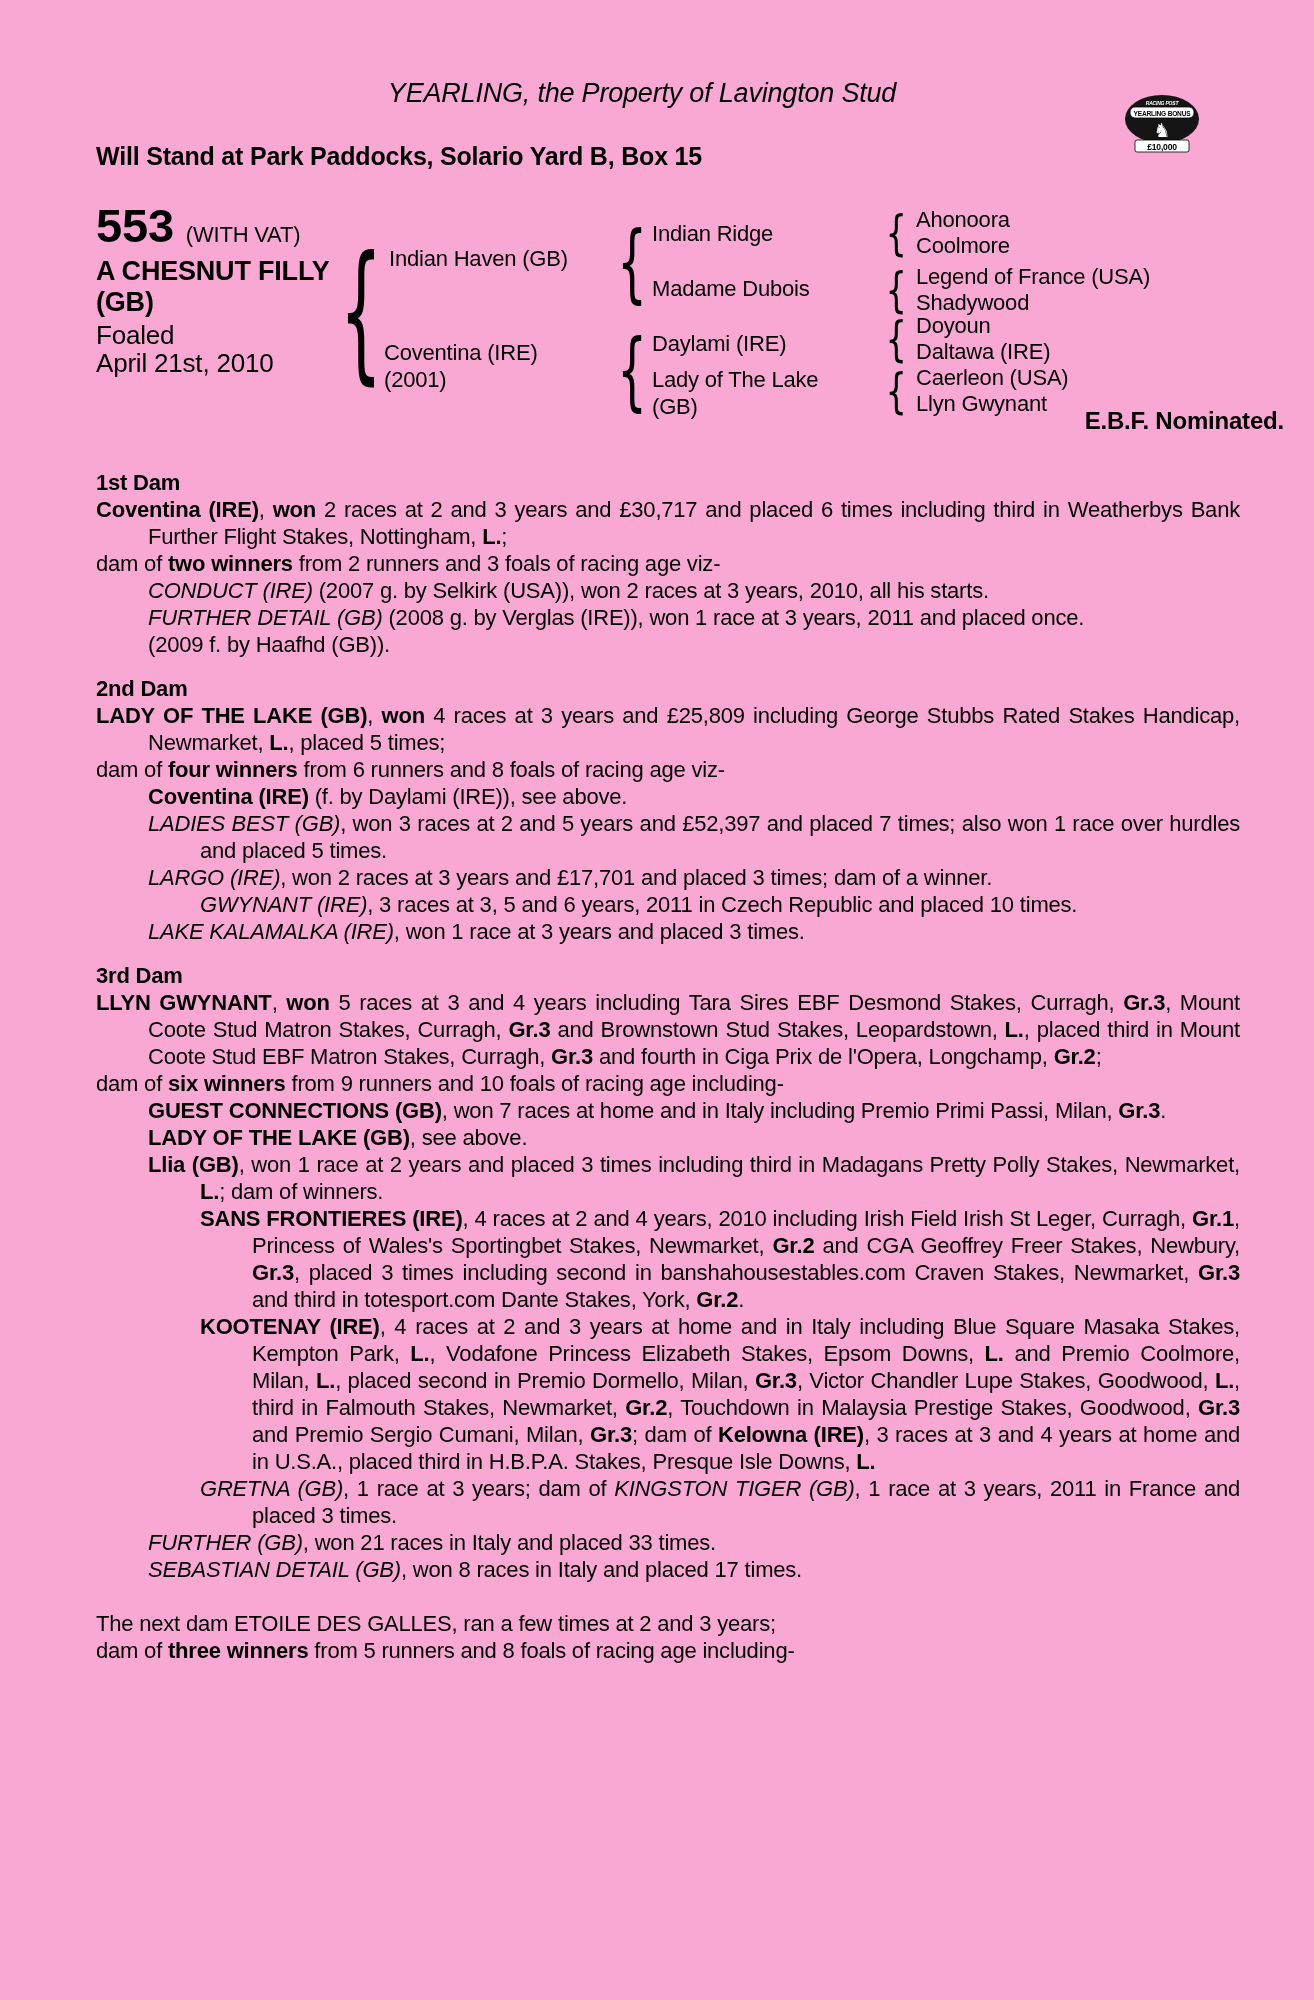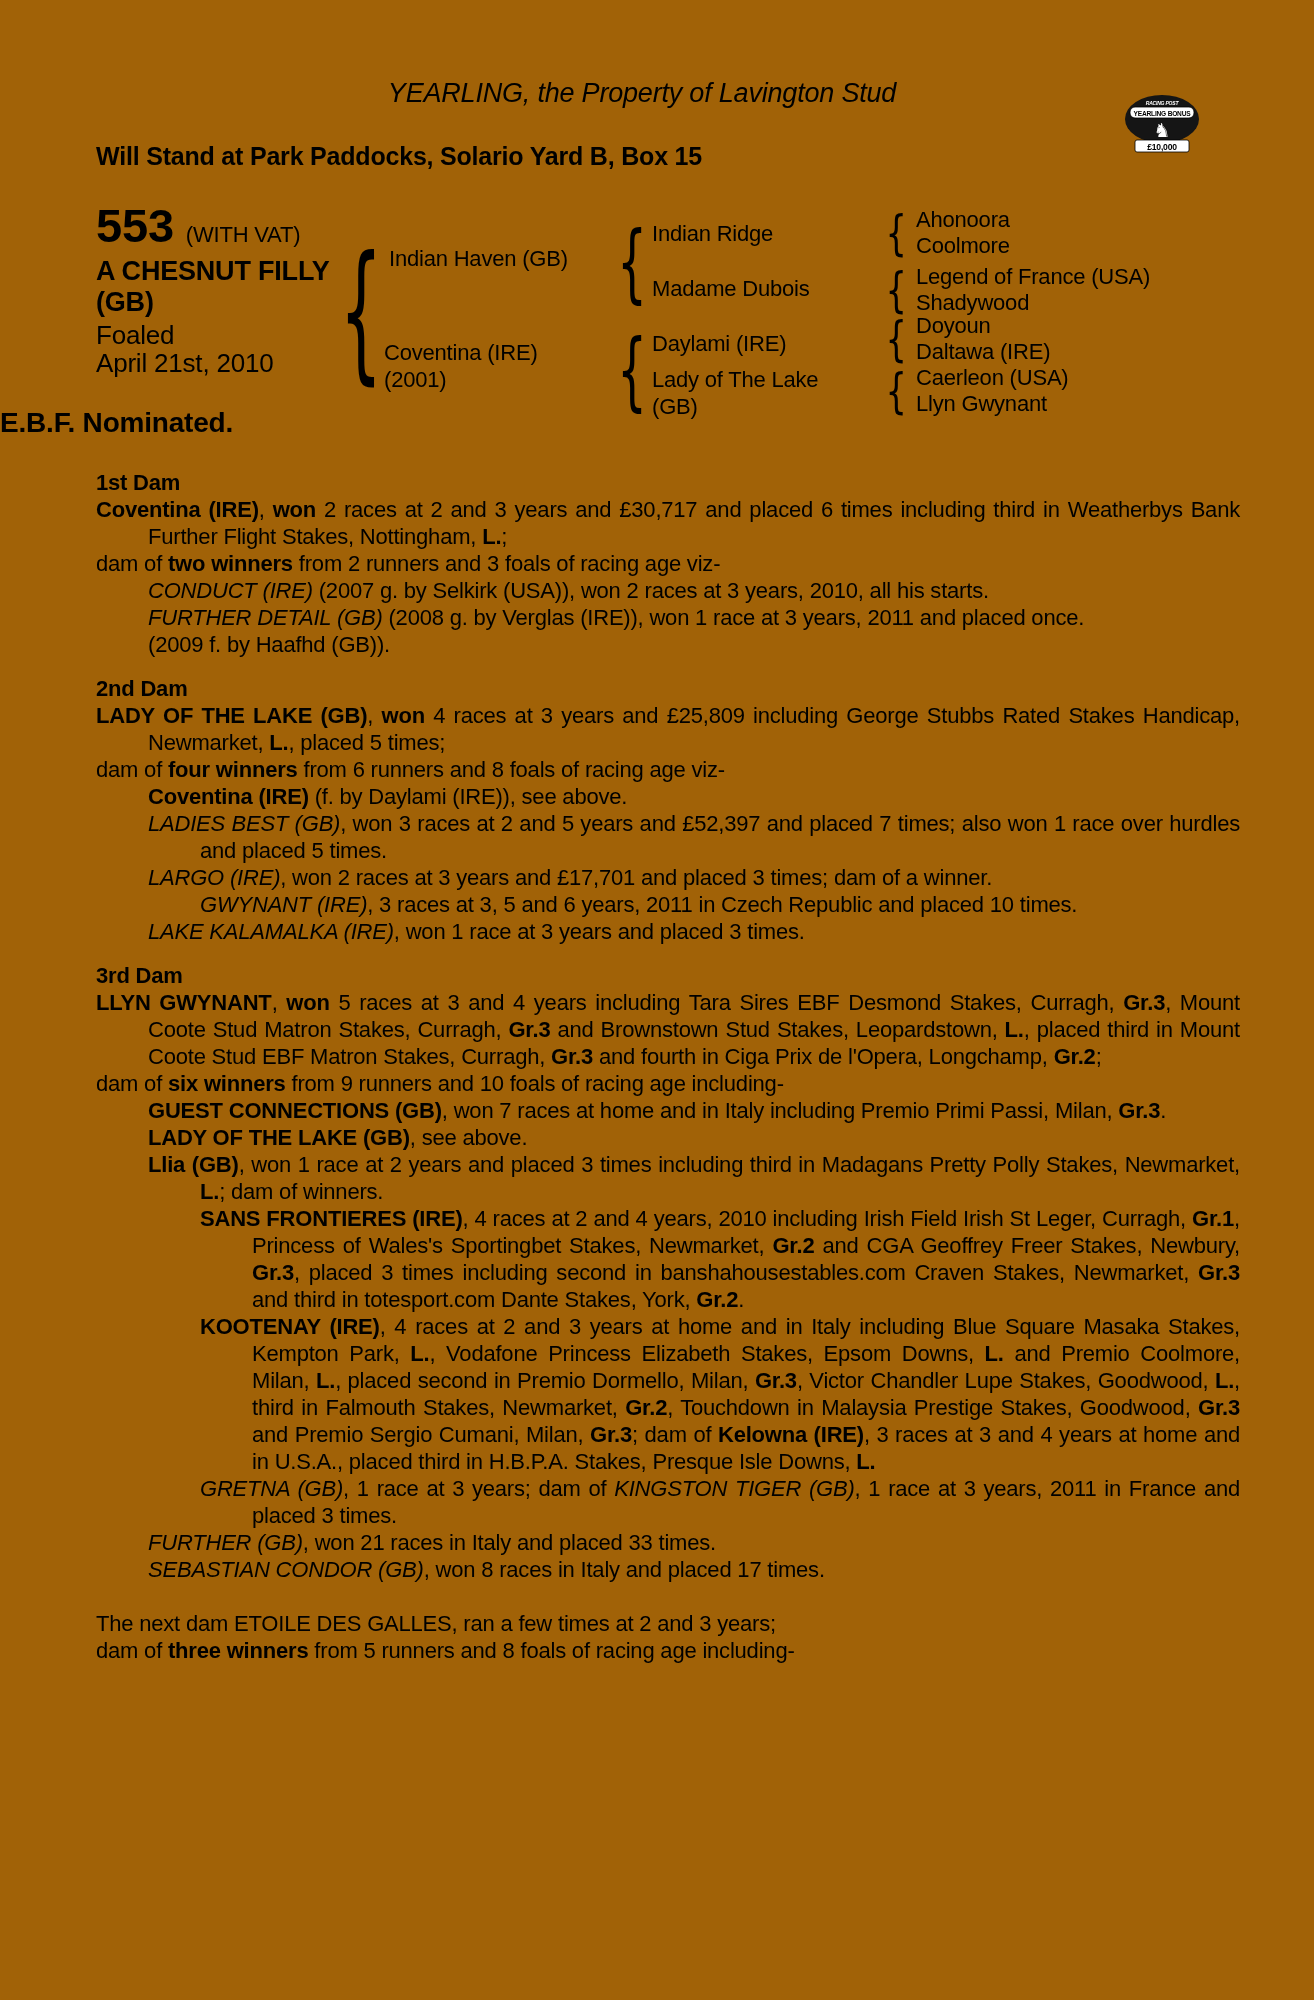--- a/index.html
+++ b/index.html
@@ -1,17 +1,17 @@
 <!DOCTYPE html>
 <html><head>
 <meta charset="utf-8">
 <style>
   html,body{margin:0;padding:0;background:#ffffff;}
   .page{
-    position:relative;width:1314px;height:2000px;background:#a16207;color:#000;
+    position:relative;width:1314px;height:2000px;background:#f9a8d4;color:#000;
     font-family:"Liberation Sans", sans-serif;overflow:hidden;
     letter-spacing:-0.2px;
   }
   .title{
     position:absolute;top:78px;left:0;width:1284px;text-align:center;
     font-style:italic;font-size:27px;
   }
   .stand{position:absolute;top:142px;left:96px;font-weight:bold;font-size:25px;}
   .badge{position:absolute;left:1124px;top:94px;width:76px;height:60px;}
 
@@ -26,22 +26,22 @@
   .brace{
     position:absolute;display:flex;align-items:center;justify-content:center;
     font-family:"DejaVu Sans", sans-serif;font-weight:normal;color:#000;
   }
   .brace::before{content:"{";display:block;}
   .brace.big{width:38px;font-size:150px;transform:scaleX(0.45);}
   .brace.mid{width:32px;font-size:86px;transform:scaleX(0.55);}
   .brace.sml{width:28px;font-size:48px;transform:scaleX(0.7);}
 
   .ebf{
-    position:absolute;top:407px;left:0;width:1284px;text-align:left;
-    font-weight:bold;font-size:28px;
+    position:absolute;top:407px;left:0;width:1284px;text-align:right;
+    font-weight:bold;font-size:24px;
   }
 
   .body{position:absolute;top:469px;left:96px;width:1144px;font-size:22px;line-height:27px;}
   section{margin:0 0 17px 0;}
   .shead{margin:0;font-size:22px;font-weight:bold;line-height:27px;}
   .par{margin:0;text-align:justify;}
   .c-para{padding-left:52px;text-indent:-52px;}
   .c-damof{padding-left:52px;text-indent:-52px;}
   .c-p1{padding-left:104px;text-indent:-52px;}
   .c-p2{padding-left:156px;text-indent:-52px;}
@@ -133,21 +133,21 @@
       <div>
           <p class="par c-para"><span class="sb">LLYN GWYNANT</span><span>, </span><span class="sb">won</span><span> 5 races at 3 and 4 years including Tara Sires EBF Desmond Stakes, Curragh, </span><span class="sb">Gr.3</span><span>, Mount Coote Stud Matron Stakes, Curragh, </span><span class="sb">Gr.3</span><span> and Brownstown Stud Stakes, Leopardstown, </span><span class="sb">L.</span><span>, placed third in Mount Coote Stud EBF Matron Stakes, Curragh, </span><span class="sb">Gr.3</span><span> and fourth in Ciga Prix de l'Opera, Longchamp, </span><span class="sb">Gr.2</span><span>;</span></p>
           <p class="par c-damof"><span>dam of </span><span class="sb">six winners</span><span> from 9 runners and 10 foals of racing age including-</span></p>
           <p class="par c-p1"><span class="sb">GUEST CONNECTIONS (GB)</span><span>, won 7 races at home and in Italy including Premio Primi Passi, Milan, </span><span class="sb">Gr.3</span><span>.</span></p>
           <p class="par c-p1"><span class="sb">LADY OF THE LAKE (GB)</span><span>, see above.</span></p>
           <p class="par c-p1"><span class="sb">Llia (GB)</span><span>, won 1 race at 2 years and placed 3 times including third in Madagans Pretty Polly Stakes, Newmarket, </span><span class="sb">L.</span><span>; dam of winners.</span></p>
           <p class="par c-p2"><span class="sb">SANS FRONTIERES (IRE)</span><span>, 4 races at 2 and 4 years, 2010 including Irish Field Irish St Leger, Curragh, </span><span class="sb">Gr.1</span><span>, Princess of Wales's Sportingbet Stakes, Newmarket, </span><span class="sb">Gr.2</span><span> and CGA Geoffrey Freer Stakes, Newbury, </span><span class="sb">Gr.3</span><span>, placed 3 times including second in banshahousestables.com Craven Stakes, Newmarket, </span><span class="sb">Gr.3</span><span> and third in totesport.com Dante Stakes, York, </span><span class="sb">Gr.2</span><span>.</span></p>
           <p class="par c-p2"><span class="sb">KOOTENAY (IRE)</span><span>, 4 races at 2 and 3 years at home and in Italy including Blue Square Masaka Stakes, Kempton Park, </span><span class="sb">L.</span><span>, Vodafone Princess Elizabeth Stakes, Epsom Downs, </span><span class="sb">L.</span><span> and Premio Coolmore, Milan, </span><span class="sb">L.</span><span>, placed second in Premio Dormello, Milan, </span><span class="sb">Gr.3</span><span>, Victor Chandler Lupe Stakes, Goodwood, </span><span class="sb">L.</span><span>, third in Falmouth Stakes, Newmarket, </span><span class="sb">Gr.2</span><span>, Touchdown in Malaysia Prestige Stakes, Goodwood, </span><span class="sb">Gr.3</span><span> and Premio Sergio Cumani, Milan, </span><span class="sb">Gr.3</span><span>; dam of </span><span class="sb">Kelowna (IRE)</span><span>, 3 races at 3 and 4 years at home and in U.S.A., placed third in H.B.P.A. Stakes, Presque Isle Downs, </span><span class="sb">L.</span></p>
           <p class="par c-p2"><span class="si">GRETNA (GB)</span><span>, 1 race at 3 years; dam of </span><span class="si">KINGSTON TIGER (GB)</span><span>, 1 race at 3 years, 2011 in France and placed 3 times.</span></p>
           <p class="par c-p1"><span class="si">FURTHER (GB)</span><span>, won 21 races in Italy and placed 33 times.</span></p>
-          <p class="par c-p1"><span class="si">SEBASTIAN CONDOR (GB)</span><span>, won 8 races in Italy and placed 17 times.</span></p>
+          <p class="par c-p1"><span class="si">SEBASTIAN DETAIL (GB)</span><span>, won 8 races in Italy and placed 17 times.</span></p>
         </div>
     </section>
     <div class="footerblock">
       <div>
           <p class="par c-para"><span>The next dam ETOILE DES GALLES, ran a few times at 2 and 3 years;</span></p>
           <p class="par c-damof"><span>dam of </span><span class="sb">three winners</span><span> from 5 runners and 8 foals of racing age including-</span></p>
         </div>
     </div>
   </div>
 

